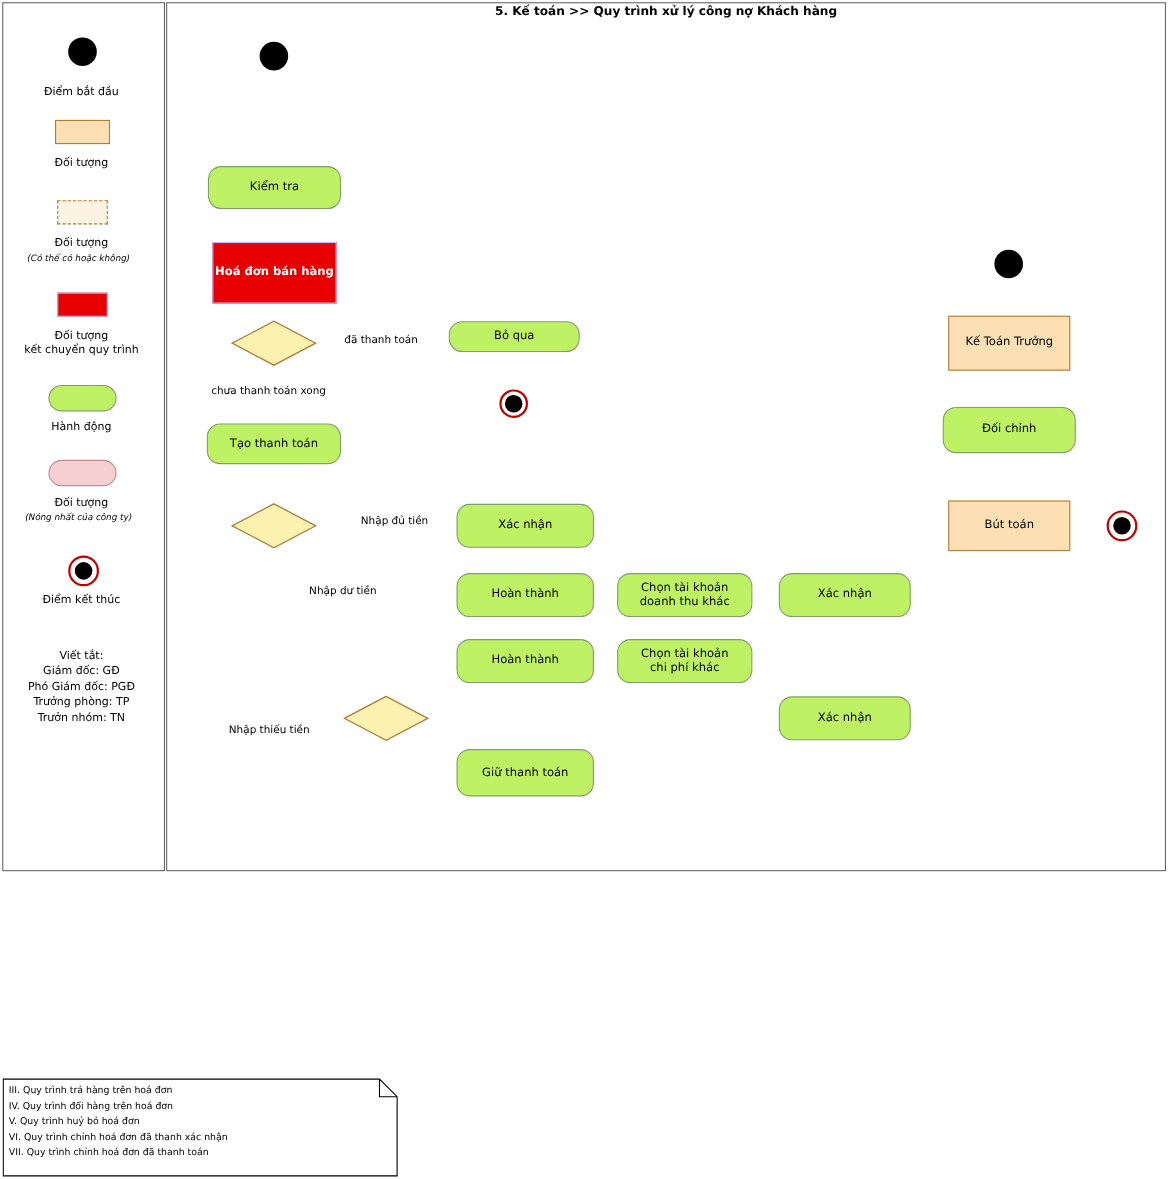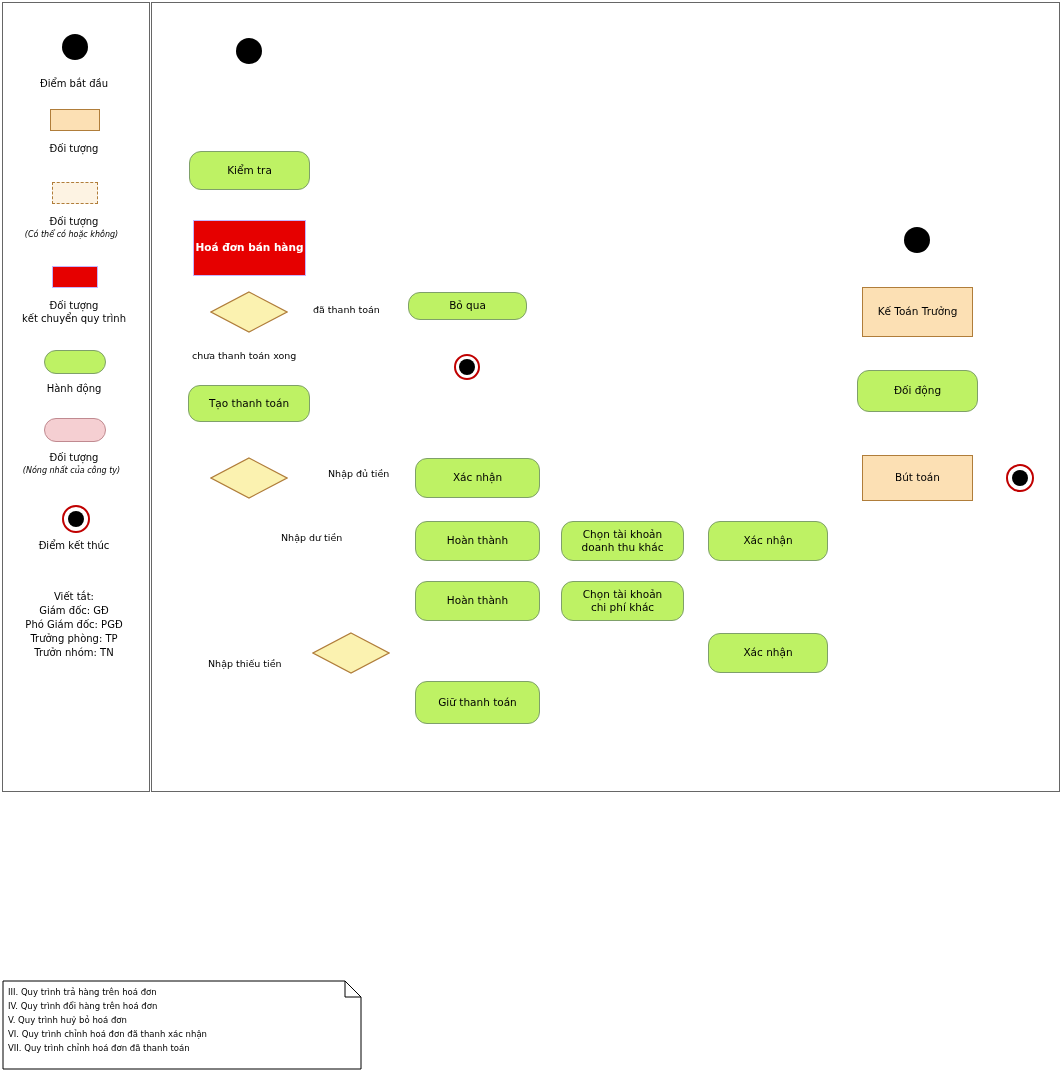--- a/index.html
+++ b/index.html
@@ -90,20 +90,21 @@
 
       <line x1="917" y1="255" x2="917" y2="286" marker-end="url(#ah)"></line>
       <line x1="917" y1="337" x2="917" y2="369" marker-end="url(#ah)"></line>
       <line x1="917" y1="412" x2="917" y2="454" marker-end="url(#ah)"></line>
       <line x1="975" y1="478" x2="1004" y2="478" marker-end="url(#ah)"></line>
     </g>
   </svg>
 
   <div class="abs" id="legend-panel"></div>
   <div class="abs" id="main-panel"></div>
+  <div class="abs" id="diagram-title">5. Kế toán &gt;&gt; Quy trình xử lý công nợ Khách hàng</div>
 
   <div class="abs startdot" style="left:62px;top:34px;"></div>
   <div class="abs leg-cap" style="top:78px;">Điểm bắt đầu</div>
 
   <div class="abs node obj" style="left:50px;top:109px;width:50px;height:22px;"></div>
   <div class="abs leg-cap" style="top:143px;">Đối tượng</div>
 
   <div class="abs node dashed" style="left:52px;top:182px;width:46px;height:22px;"></div>
   <div class="abs leg-cap" style="top:216px;">Đối tượng</div>
   <div class="abs leg-sub" style="top:230px;">(Có thể có hoặc không)</div>
@@ -171,21 +172,21 @@
     <svg width="78" height="42">
         <polygon points="39,1 77,21 39,41 1,21" fill="#fbf2b0" stroke="#b07d3a" stroke-width="1.2"></polygon>
       </svg>
   </div>
 
   <div class="abs node act" style="left:708px;top:633px;width:120px;height:40px;">Xác nhận</div>
   <div class="abs node act" style="left:415px;top:681px;width:125px;height:43px;">Giữ thanh toán</div>
 
   <div class="abs startdot" style="left:904px;top:227px;"></div>
   <div class="abs node obj" style="left:862px;top:287px;width:111px;height:50px;">Kế Toán Trưởng</div>
-  <div class="abs node act" style="left:857px;top:370px;width:121px;height:42px;">Đối động</div>
+  <div class="abs node act" style="left:857px;top:370px;width:121px;height:42px;">Đối chỉnh</div>
   <div class="abs node obj" style="left:862px;top:455px;width:111px;height:46px;">Bút toán</div>
   <div class="abs enddot" style="left:1006px;top:464px;width:28px;height:28px;">
       <i></i>
     </div>
 
   <div class="abs lbl" style="left:313px;top:304px;">đã thanh toán</div>
   <div class="abs lbl" style="left:192px;top:350px;">chưa thanh toán xong</div>
   <div class="abs lbl" style="left:328px;top:468px;">Nhập đủ tiền</div>
   <div class="abs lbl" style="left:281px;top:532px;">Nhập dư tiền</div>
   <div class="abs lbl" style="left:208px;top:644px;margin-top:14px;">Nhập thiếu tiền</div>

